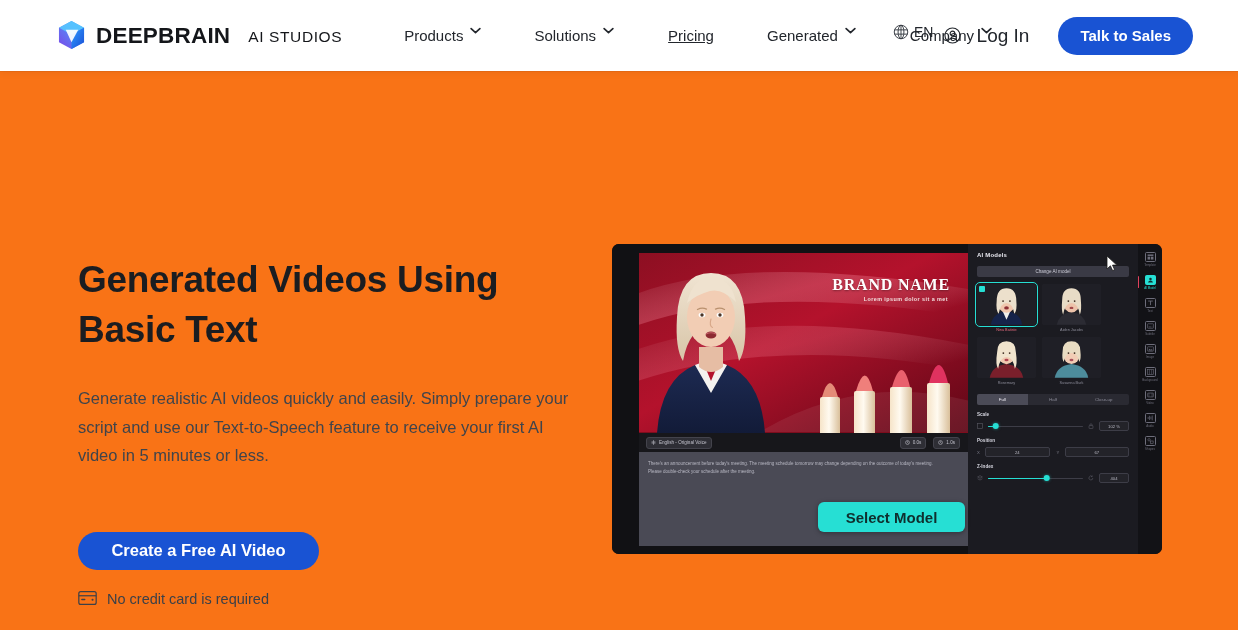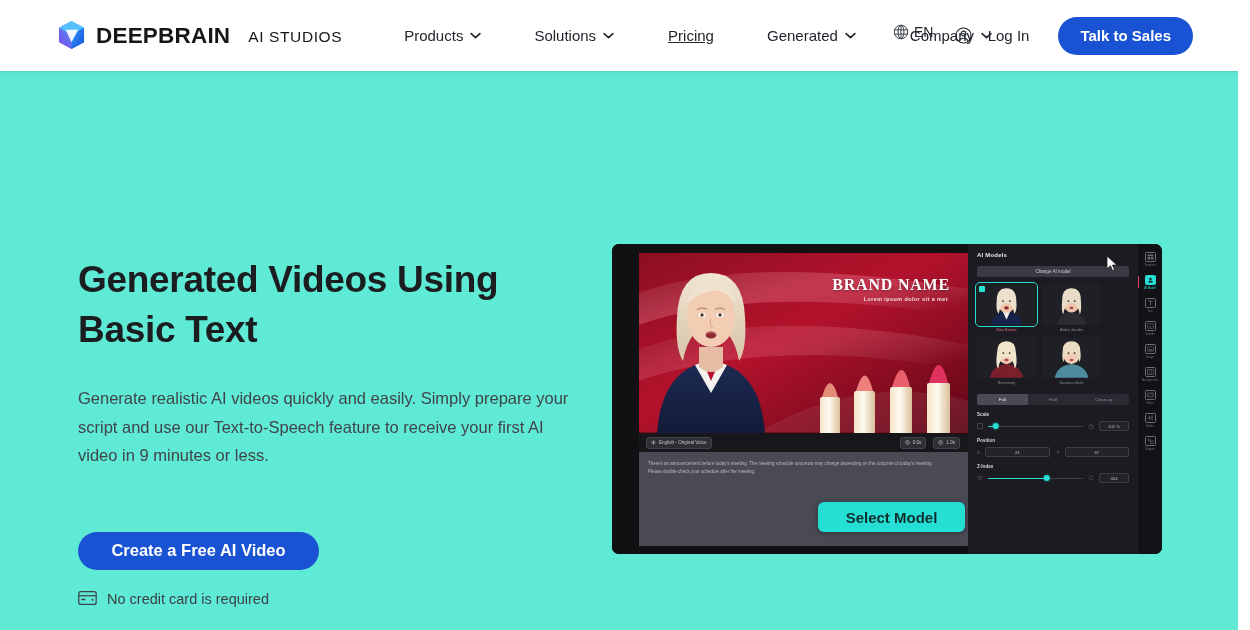--- a/index.html
+++ b/index.html
@@ -4,21 +4,21 @@
 <title>DeepBrain AI Studios</title>
 <style>
   * { box-sizing: border-box; margin: 0; padding: 0; }
   html, body {
     width: 1250px; height: 630px;
     overflow: hidden;
     background: #ffffff;
     font-family: "Liberation Sans", sans-serif;
     -webkit-font-smoothing: antialiased;
   }
-  #page { position: relative; width: 1250px; height: 630px; background: #5eead4; }
+  #page { position: relative; width: 1250px; height: 630px; background: #f97316; }
 
   
   .header {
     position: absolute; top: 0; left: 0;
     width: 1238px; height: 71px;
     background: #ffffff;
     display: flex; align-items: center;
     box-shadow: 0 1px 0 rgba(0,0,0,0.055), 0 3px 7px rgba(0,0,0,0.045);
     z-index: 20;
   }
@@ -28,21 +28,21 @@
     font-size: 22.5px; font-weight: 700; letter-spacing: .2px;
     color: #14161a;
   }
   .brand-sub {
     font-size: 15.5px; font-weight: 500; letter-spacing: .6px;
     color: #14161a; margin-left: 7px; position: relative; top: 1px;
   }
 
   .nav { display: flex; align-items: center; margin-left: 62px; }
   .nav-item {
-    display: flex; align-items: center; gap: 7px;
+    display: flex; gap: 7px;
     font-size: 15px; color: #22262c; font-weight: 400;
     cursor: pointer; white-space: nowrap;
   }
   .nav-gap-1 { margin-right: 53px; }
   .nav-gap-2 { margin-right: 54px; }
   .nav-gap-3 { margin-right: 53px; text-decoration: underline; }
   .nav-gap-4 { margin-right: 54px; }
   .caret { width: 11px; height: 7px; display:block; flex: 0 0 auto; }
 
   .header-right {
@@ -50,21 +50,21 @@
     display: flex; align-items: center;
   }
   .lang {
     position: absolute; left: 893px; top: 24px;
     display: flex; align-items: center; gap: 5px;
     font-size: 14px; color: #22262c; cursor: pointer; z-index: 2;
   }
   .globe { width: 16px; height: 16px; display:block; }
   .login {
     display: flex; align-items: center; gap: 16px;
-    font-size: 15px; color: #22262c; cursor: pointer;
+    font-size: 19px; color: #22262c; cursor: pointer;
     margin-right: 29px;
   }
   .user-ic { width: 17px; height: 17px; display: block; }
   .btn-sales {
     background: #1953d3; color: #fff;
     font-size: 15px; font-weight: 600;
     border: none; border-radius: 22px;
     padding: 0 22px; height: 38px;
     cursor: pointer; margin-right: 45px;
     white-space: nowrap; font-family: inherit;
@@ -324,21 +324,21 @@
       <button class="btn-sales">Talk to Sales</button>
     </div>
   </div>
 
   <div class="hero-left">
     <h1 class="hero-title">
       <br>
       <span>Generated Videos Using</span><br>
       <span>Basic Text</span>
     </h1>
-    <p class="hero-sub">Generate realistic AI videos quickly and easily. Simply prepare your script and use our Text-to-Speech feature to receive your first AI video in 9 minutes or less.</p>
+    <p class="hero-sub">Generate realistic AI videos quickly and easily. Simply prepare your script and use our Text-to-Speech feature to receive your first AI video in 5 minutes or less.</p>
     <button class="btn-cta">Create a Free AI Video</button>
     <div class="nocard">
       <svg class="card-ic" viewBox="0 0 20 15">
         <rect x="0.7" y="0.7" width="18.6" height="13.6" rx="2.1" fill="none" stroke="#3c4048" stroke-width="1.3"></rect>
         <path d="M0.7 5.1 H19.3" stroke="#3c4048" stroke-width="1.3"></path>
         <rect x="3.2" y="8.3" width="4.6" height="1.7" rx=".8" fill="#3c4048"></rect>
         <circle cx="15.4" cy="9.3" r="1.1" fill="#3c4048"></circle>
       </svg>
       <span>No credit card is required</span>
     </div>

